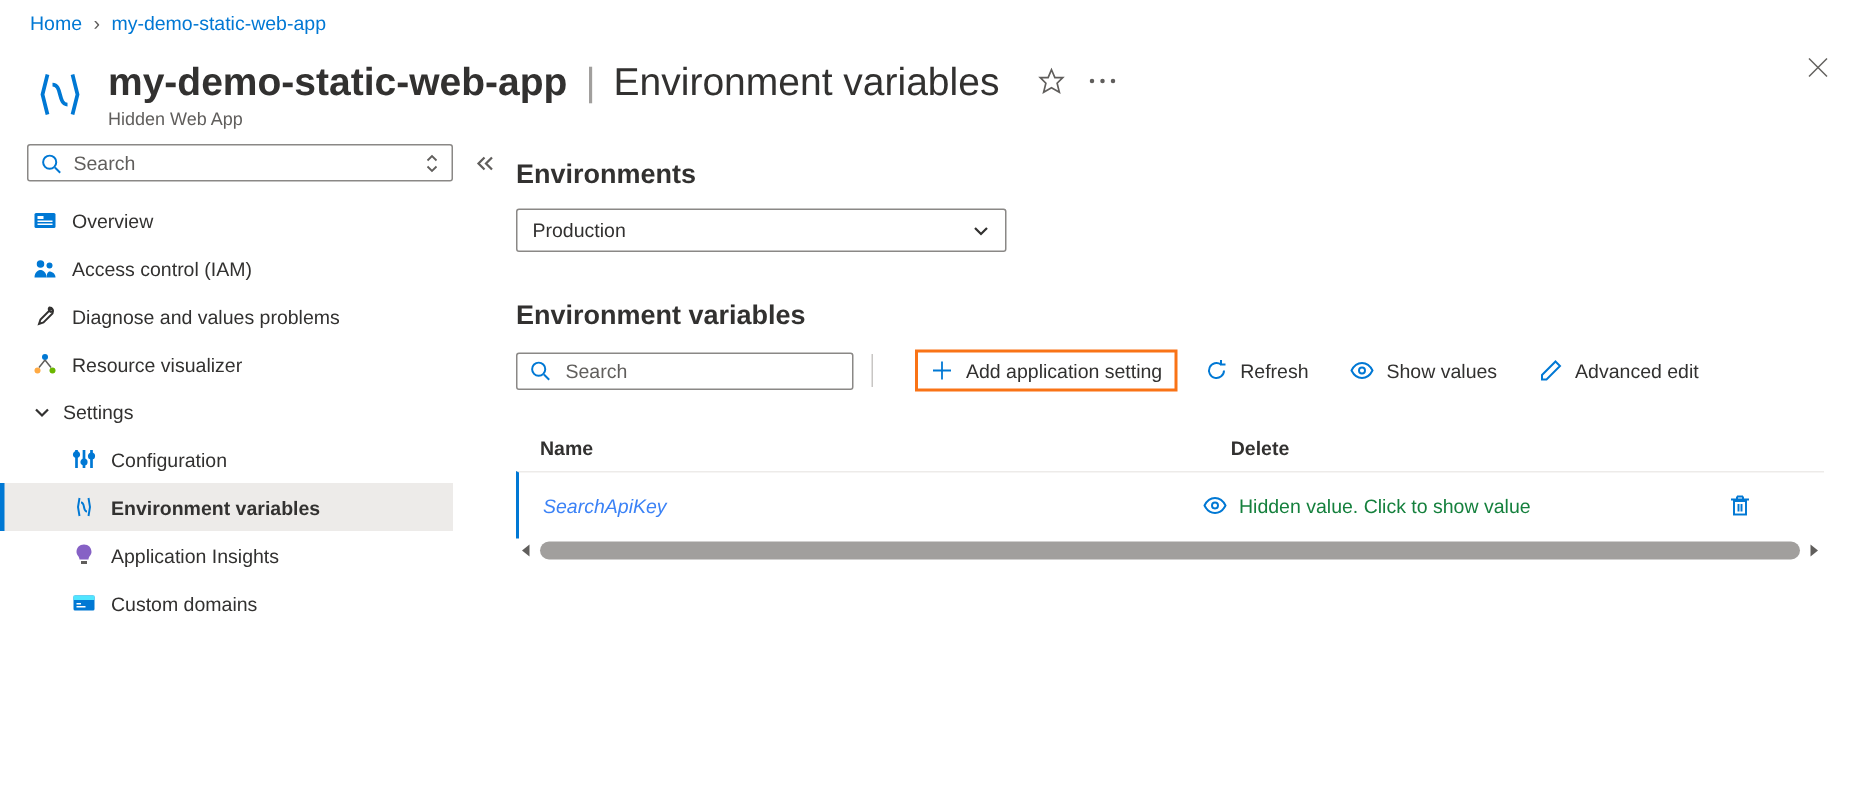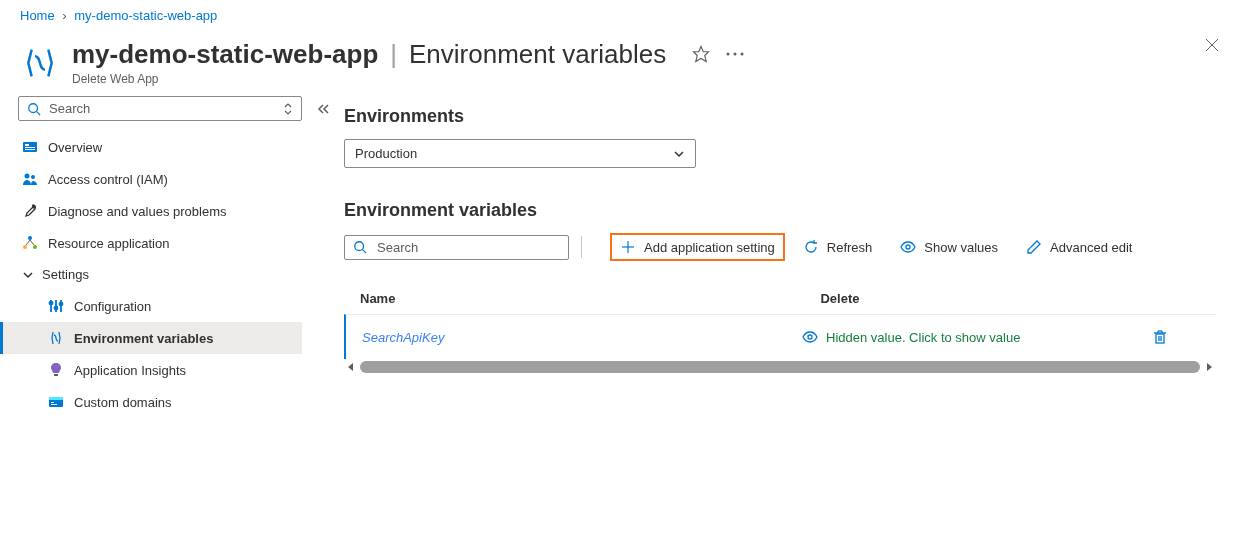--- a/index.html
+++ b/index.html
@@ -36,21 +36,21 @@
     .sidebar-item { display: flex; align-items: center; padding: 8px 4px; cursor: pointer; gap: 10px; font-size: 13px; }
     .sidebar-item .item-icon { width: 16px; height: 16px; flex-shrink: 0; display: flex; align-items: center; justify-content: center; }
     .sidebar-group { display: flex; align-items: center; padding: 8px 4px; cursor: pointer; gap: 8px; font-size: 13px; }
     .sidebar-sub { padding-left: 30px; }
     .sidebar-item.selected { background: #edebe9; font-weight: 600; border-left: 3px solid #0078d4; margin-left: -18px; padding-left: 45px; }
     .sidebar-wrapper { position: relative; }
     
     
     .content { flex: 1; padding: 10px 24px 0 24px; position: relative; }
     .section-label { font-size: 18px; font-weight: 600; margin-bottom: 12px; }
-    .env-select { width: 352px; padding: 6px 10px; border: 1px solid #8a8886; border-radius: 2px; font-size: 13px; display: flex; justify-content: space-between; align-items: center; cursor: pointer; margin-bottom: 32px; }
+    .env-select { width: 327px; padding: 6px 10px; border: 1px solid #8a8886; border-radius: 2px; font-size: 13px; display: flex; justify-content: space-between; align-items: center; cursor: pointer; margin-bottom: 32px; }
     
     .toolbar { display: flex; align-items: center; gap: 8px; margin-bottom: 22px; }
     .toolbar-search { display: flex; align-items: center; border: 1px solid #8a8886; border-radius: 2px; padding: 4px 8px; width: 225px; gap: 10px; }
     .toolbar-search input { border: none; outline: none; font-size: 13px; flex: 1; }
     .toolbar-search input::placeholder { color: #605e5c; }
     .toolbar-divider { width: 1px; height: 22px; background: #c8c6c4; margin: 0 4px; }
     .toolbar-button { display: flex; align-items: center; gap: 8px; padding: 5px 10px; background: none; border: none; font-size: 13px; color: #323130; cursor: pointer; }
     .toolbar-button .btn-icon { color: #0078d4; }
     .add-highlight { border: 2px solid #f97316; padding: 4px 8px; margin-left: 16px; }
     
@@ -101,21 +101,21 @@
         </span>
         <span class="more-icon">
           <svg width="18" height="4" viewBox="0 0 18 4" fill="currentColor">
               <circle cx="2" cy="2" r="1.5"></circle>
               <circle cx="9" cy="2" r="1.5"></circle>
               <circle cx="16" cy="2" r="1.5"></circle>
             </svg>
         </span>
       </div>
     </div>
-    <div class="header-type">Delete Web App</div>
+    <div class="header-type">Hidden Web App</div>
   </div>
   <span class="close-icon">
     <svg width="16" height="16" viewBox="0 0 16 16" stroke="currentColor" stroke-width="1">
         <line x1="2" y1="2" x2="14" y2="14"></line>
         <line x1="14" y1="2" x2="2" y2="14"></line>
       </svg>
   </span>
 </div>
 
 <div class="main-container">
@@ -181,21 +181,21 @@
     <div class="sidebar-item">
       <span class="item-icon">
         <svg width="16" height="16" viewBox="0 0 16 16">
             <circle cx="8" cy="3" r="2" fill="#0078d4"></circle>
             <circle cx="3" cy="12" r="2" fill="#ffaa44"></circle>
             <circle cx="13" cy="12" r="2" fill="#6bb700"></circle>
             <line x1="8" y1="5" x2="4" y2="10" stroke="#605e5c"></line>
             <line x1="8" y1="5" x2="12" y2="10" stroke="#605e5c"></line>
           </svg>
       </span>
-      <span>Resource application</span>
+      <span>Resource visualizer</span>
     </div>
 
     <div class="sidebar-group">
       <span>
         <svg width="12" height="12" viewBox="0 0 12 12" fill="none" stroke="#323130" stroke-width="1.5">
             <polyline points="2,4 6,8 10,4"></polyline>
           </svg>
       </span>
       <span>Settings</span>
     </div>

